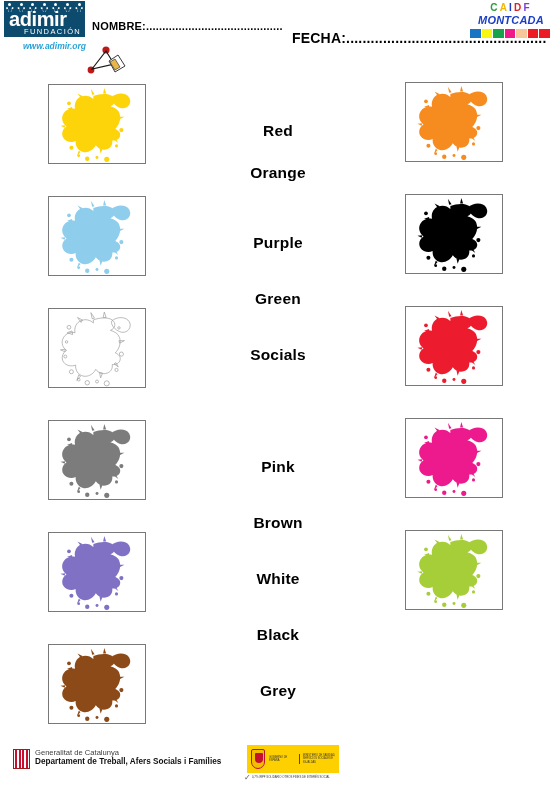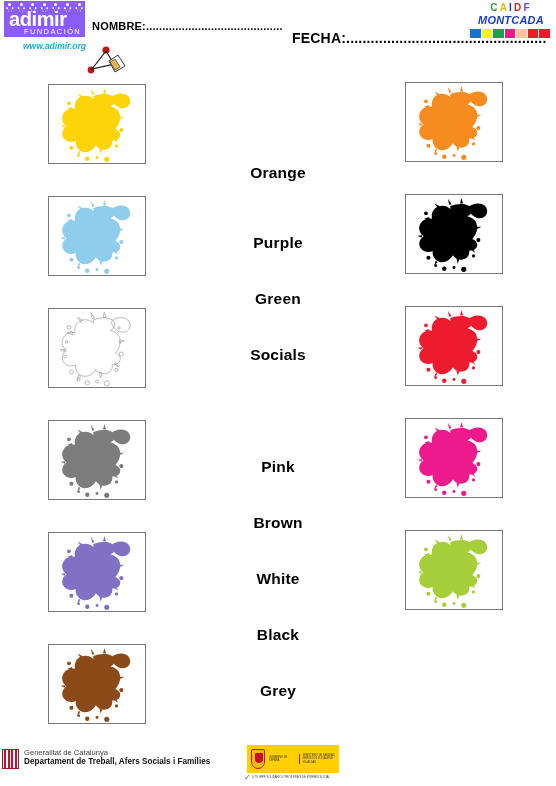--- a/index.html
+++ b/index.html
@@ -4,21 +4,21 @@
 <style>
   html,body{margin:0;padding:0;}
   body{
     width:556px;height:786px;background:#ffffff;
     font-family:"Liberation Sans", sans-serif;
     position:relative;overflow:hidden;
   }
   
   .header{position:absolute;left:0;top:0;width:556px;height:60px;}
 
-  .adimir-logo{position:absolute;left:4px;top:1px;width:81px;height:36px;background:#8b5cf6;}
+  .adimir-logo{position:absolute;left:4px;top:1px;width:81px;height:36px;background:#0c4a6e;}
   .adimir-people{position:absolute;left:0;top:0;width:81px;height:11px;display:flex;
       justify-content:space-around;align-items:flex-end;}
   .person{width:8px;height:9px;position:relative;}
   .person .head{position:absolute;left:2.4px;top:0;width:3px;height:3px;border-radius:50%;background:#ffffff;}
   .person .body{position:absolute;left:0;top:3px;width:8px;height:6px;background:#ffffff;
       clip-path:polygon(0% 30%,22% 18%,38% 100%,62% 100%,78% 18%,100% 30%,88% 55%,74% 45%,68% 100%,32% 100%,26% 45%,12% 55%);}
   .adimir-word{position:absolute;left:5px;top:8px;font-size:20px;line-height:20px;font-weight:bold;
       color:#ffffff;letter-spacing:-0.4px;}
   .adimir-sub{position:absolute;left:20px;top:27px;font-size:7.5px;line-height:8px;
       color:#ffffff;letter-spacing:1.4px;}
@@ -42,21 +42,21 @@
   .sheet{position:absolute;left:0;top:60px;width:556px;height:672px;}
   .cell{position:absolute;box-sizing:border-box;background:#ffffff;border:1px solid #787878;}
   .cell svg{display:block;width:100%;height:100%;}
 
   .wordcol{position:absolute;left:198px;top:0;width:160px;height:672px;}
   .word{position:absolute;left:0;width:160px;text-align:center;
       font-size:15.5px;font-weight:bold;color:#000000;letter-spacing:0.2px;}
 
   
   .footer{position:absolute;left:0;top:740px;width:556px;height:46px;}
-  .gencat{position:absolute;left:2px;top:8px;width:230px;height:32px;padding-left:40px;}
+  .gencat{position:absolute;left:13px;top:8px;width:230px;height:32px;padding-left:40px;}
   .gencat-mark{position:absolute;left:0;top:1px;width:17px;height:20px;background:#ffffff;
       border:1px solid #9b1c1c;box-sizing:border-box;display:flex;justify-content:space-evenly;}
   .gencat-mark i{width:2px;height:100%;background:#c8102e;display:block;}
   .gencat-l1{position:absolute;left:22px;top:0px;font-size:7.6px;color:#3d3d3d;}
   .gencat-l2{position:absolute;left:22px;top:9px;font-size:8.2px;font-weight:bold;color:#111;line-height:9.5px;width:210px;}
 
   .minist{position:absolute;left:247px;top:5px;width:92px;height:28px;background:#ffd000;
       display:flex;align-items:center;}
   .minist-shield{width:16px;height:20px;margin-left:4px;background:#f0c000;
       border:1px solid #c7102e;box-sizing:border-box;border-radius:2px 2px 7px 7px;position:relative;}
@@ -126,20 +126,21 @@
     <circle cx="7" cy="28" r="3.4" fill="#c01818"></circle>
     <circle cx="22" cy="8" r="3.6" fill="#c01818"></circle>
     <path d="M8 27 L22 9 L30 22 Z" fill="none" stroke="#1a1a1a" stroke-width="1.2"></path>
     <path d="M25 19 L34 13 L41 24 L31 30 Z" fill="#ffffff" stroke="#3a3a3a" stroke-width="1"></path>
     <path d="M26 20 L31 17 L36 25 L31 28 Z" fill="#e8b64a" stroke="#3a3a3a" stroke-width="0.7"></path>
   </svg>
 </div>
 
 <div class="sheet" id="sheet-host">
   <div class="wordcol" id="word-host">
+      <div class="word" style="top: 62px;">Red</div>
       <div class="word" style="top: 104px;">Orange</div>
       <div class="word" style="top: 174px;">Purple</div>
       <div class="word" style="top: 230px;">Green</div>
       <div class="word" style="top: 286px;">Socials</div>
       <div class="word" style="top: 398px;">Pink</div>
       <div class="word" style="top: 454px;">Brown</div>
       <div class="word" style="top: 510px;">White</div>
       <div class="word" style="top: 622px;">Grey</div>
       <div class="word" style="top: 566px;">Black</div>
     </div>

